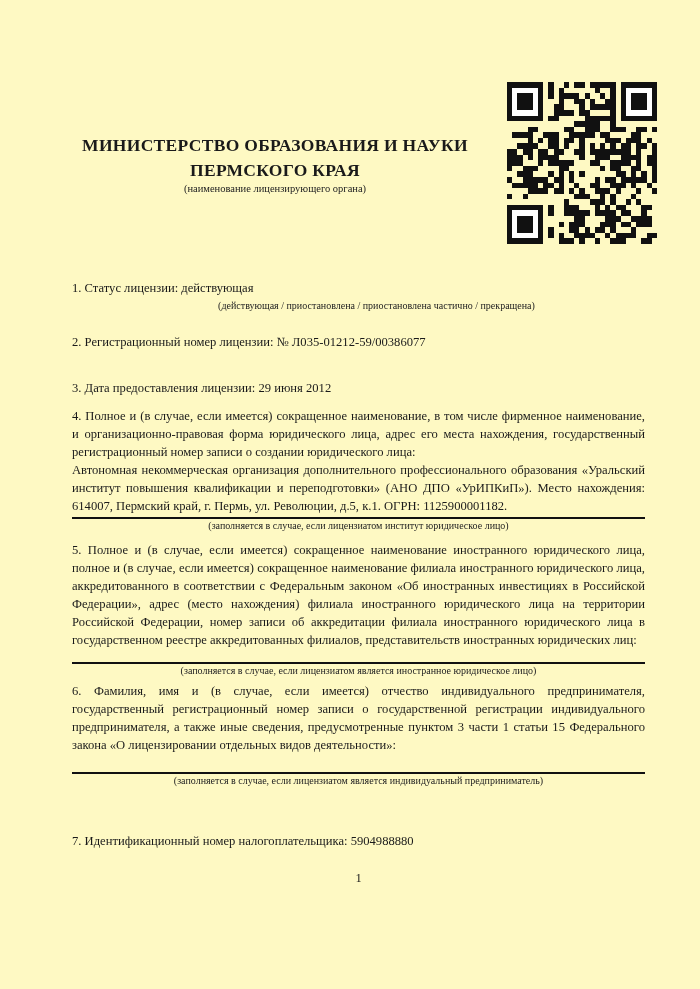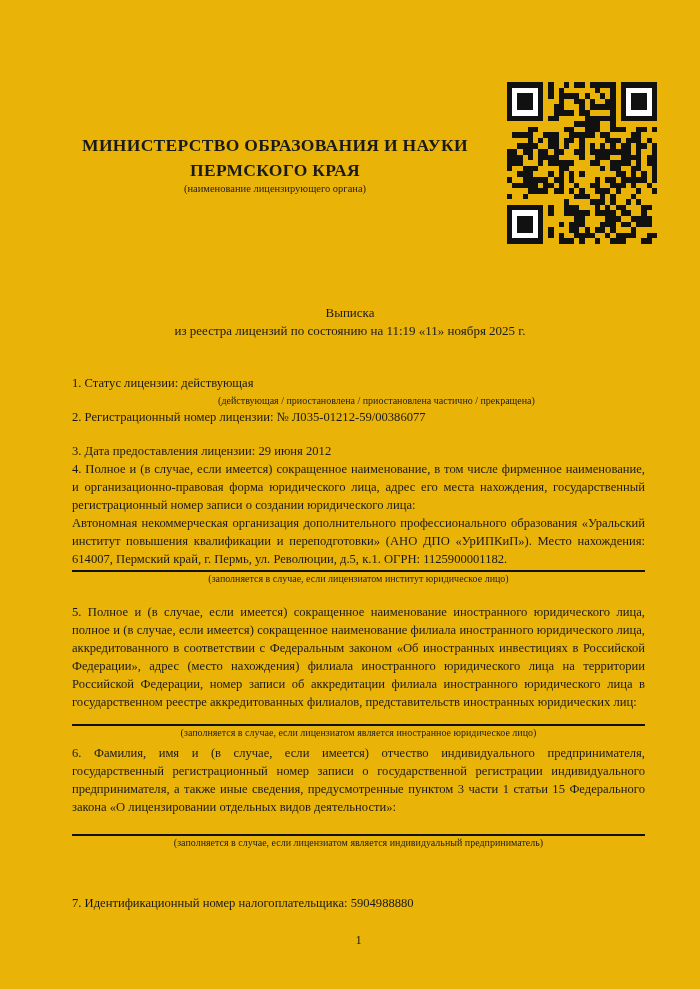--- a/index.html
+++ b/index.html
@@ -2,21 +2,21 @@
 <html><head>
 <meta charset="utf-8">
 <style>
   * { margin: 0; padding: 0; box-sizing: border-box; }
   html, body { background: #e8e8e8; }
   .page {
     position: relative;
     width: 700px;
     height: 989px;
     margin: 0 auto;
-    background: #eab308;
+    background: #fef9c3;
     font-family: "Liberation Serif", "DejaVu Serif", serif;
     color: #1a1a1a;
     overflow: hidden;
   }
   .header-row {
     display: flex;
     align-items: center;
     padding: 82px 43px 0 57px;
   }
   .header-text {
@@ -60,25 +60,25 @@
     color: #222;
   }
   .rule {
     border: none;
     border-top: 2px solid #111;
     height: 0;
     width: 100%;
   }
   .mt-items   { margin-top: 35px; }
   .mt-note1   { margin-top: 2px; text-indent: 36px; }
-  .mt-item2   { }
-  .mt-item3   { margin-top: 16px; }
-  .mt-item4   { }
+  .mt-item2   { margin-top: 20px; }
+  .mt-item3   { margin-top: 28px; }
+  .mt-item4   { margin-top: 10px; }
   .mt-rule4   { margin-top: 2px; }
-  .mt-item5   { margin-top: 17px; }
+  .mt-item5   { margin-top: 8px; }
   .mt-rule5   { margin-top: 13px; }
   .mt-item6   { margin-top: 4px; }
   .mt-rule6   { margin-top: 18px; }
   .mt-item7   { margin-top: 44px; }
   .footer {
     margin-top: 19px;
     text-align: center;
     font-size: 12.5px;
   }
 </style>
@@ -434,24 +434,20 @@
           <rect x="22" y="0" width="7" height="7"></rect>
           <rect x="23" y="1" width="5" height="5" fill="#fff"></rect>
           <rect x="24" y="2" width="3" height="3"></rect>
           <rect x="0" y="22" width="7" height="7"></rect>
           <rect x="1" y="23" width="5" height="5" fill="#fff"></rect>
           <rect x="2" y="24" width="3" height="3"></rect>
         </svg>
       </div>
   </div>
 
-  <div class="title-block">
-    <div>Выписка</div>
-    <div>из реестра лицензий по состоянию на 11:19 «11» ноября 2025 г.</div>
-  </div>
 
   <div class="content">
 
     <div class="line mt-items">1. Статус лицензии: действующая</div>
     <div class="note mt-note1">(действующая / приостановлена / приостановлена частично / прекращена)</div>
 
     <div class="line mt-item2">2. Регистрационный номер лицензии: № Л035-01212-59/00386077</div>
 
     <div class="line mt-item3">3. Дата предоставления лицензии: 29 июня 2012</div>
 

